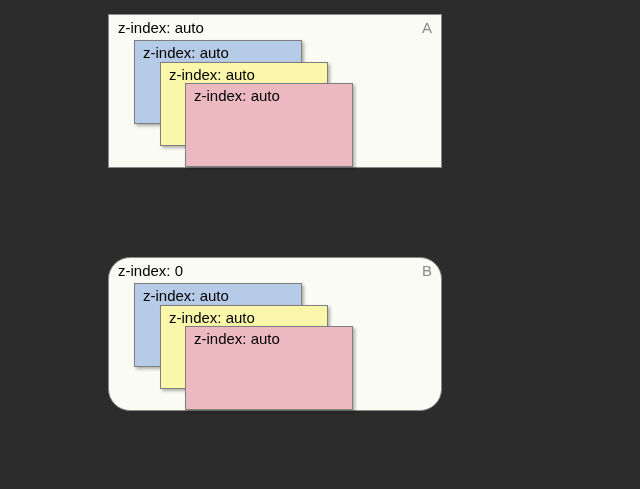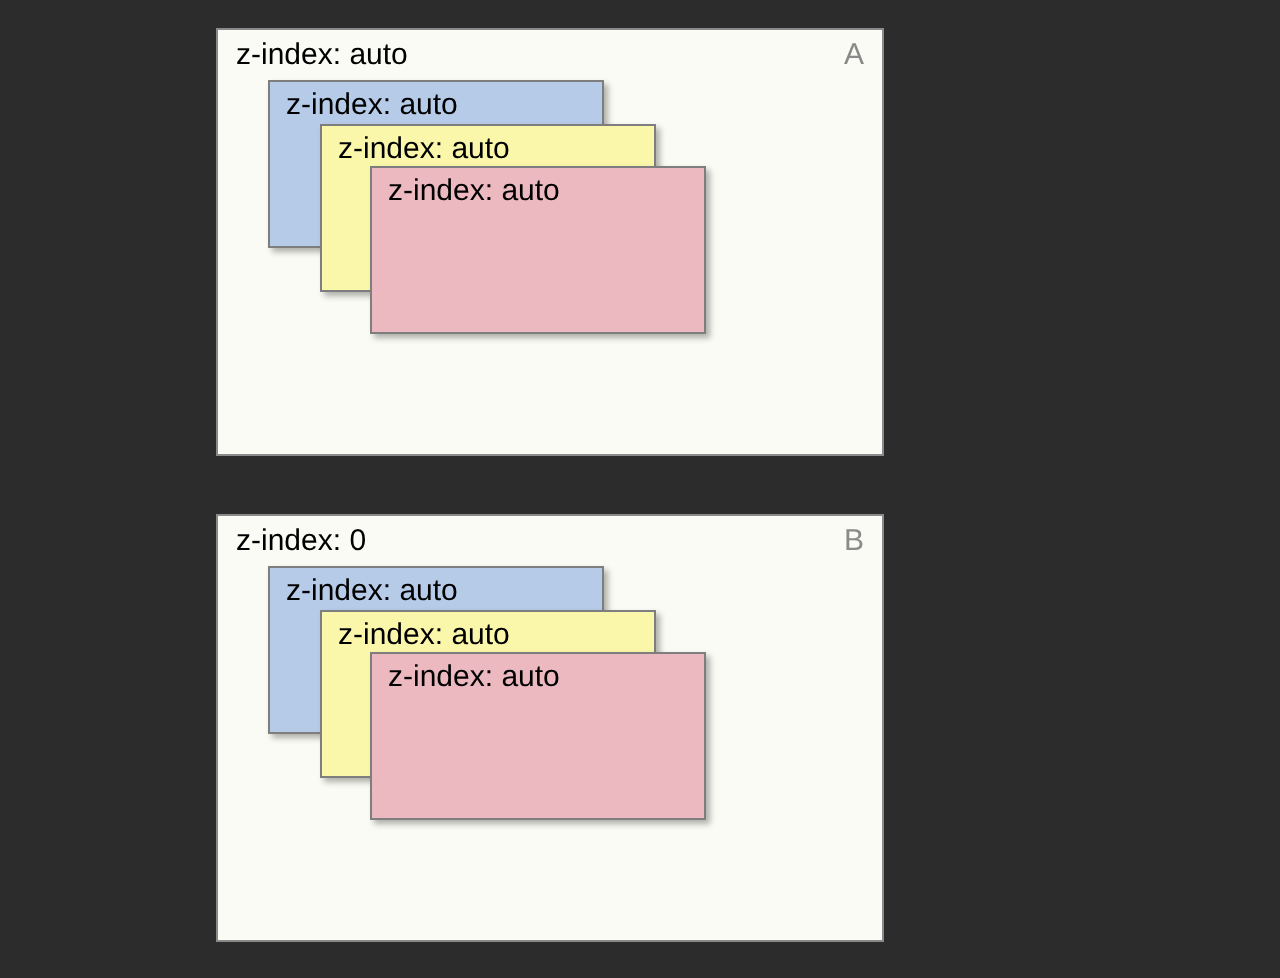--- a/index.html
+++ b/index.html
@@ -11,27 +11,27 @@
     height: 489px;
     position: relative;
     background: #2c2c2c;
     font-family: "Liberation Sans", sans-serif;
     overflow: hidden;
   }
   .panel {
     position: absolute;
     left: 108px;
     width: 334px;
-    height: 214px;
+    height: 154px;
     background: #fbfbf5;
     border: 1px solid #8a8a8a;
     box-sizing: border-box;
   }
   .panel-a { top: 14px; }
-  .panel-b { top: 257px; }
+  .panel-b { top: 257px; border-radius: 22px; }
   .panel-label {
     position: absolute;
     left: 9px;
     top: 4px;
     font-size: 15px;
     color: #000000;
     white-space: nowrap;
   }
   .corner-letter {
     position: absolute;

